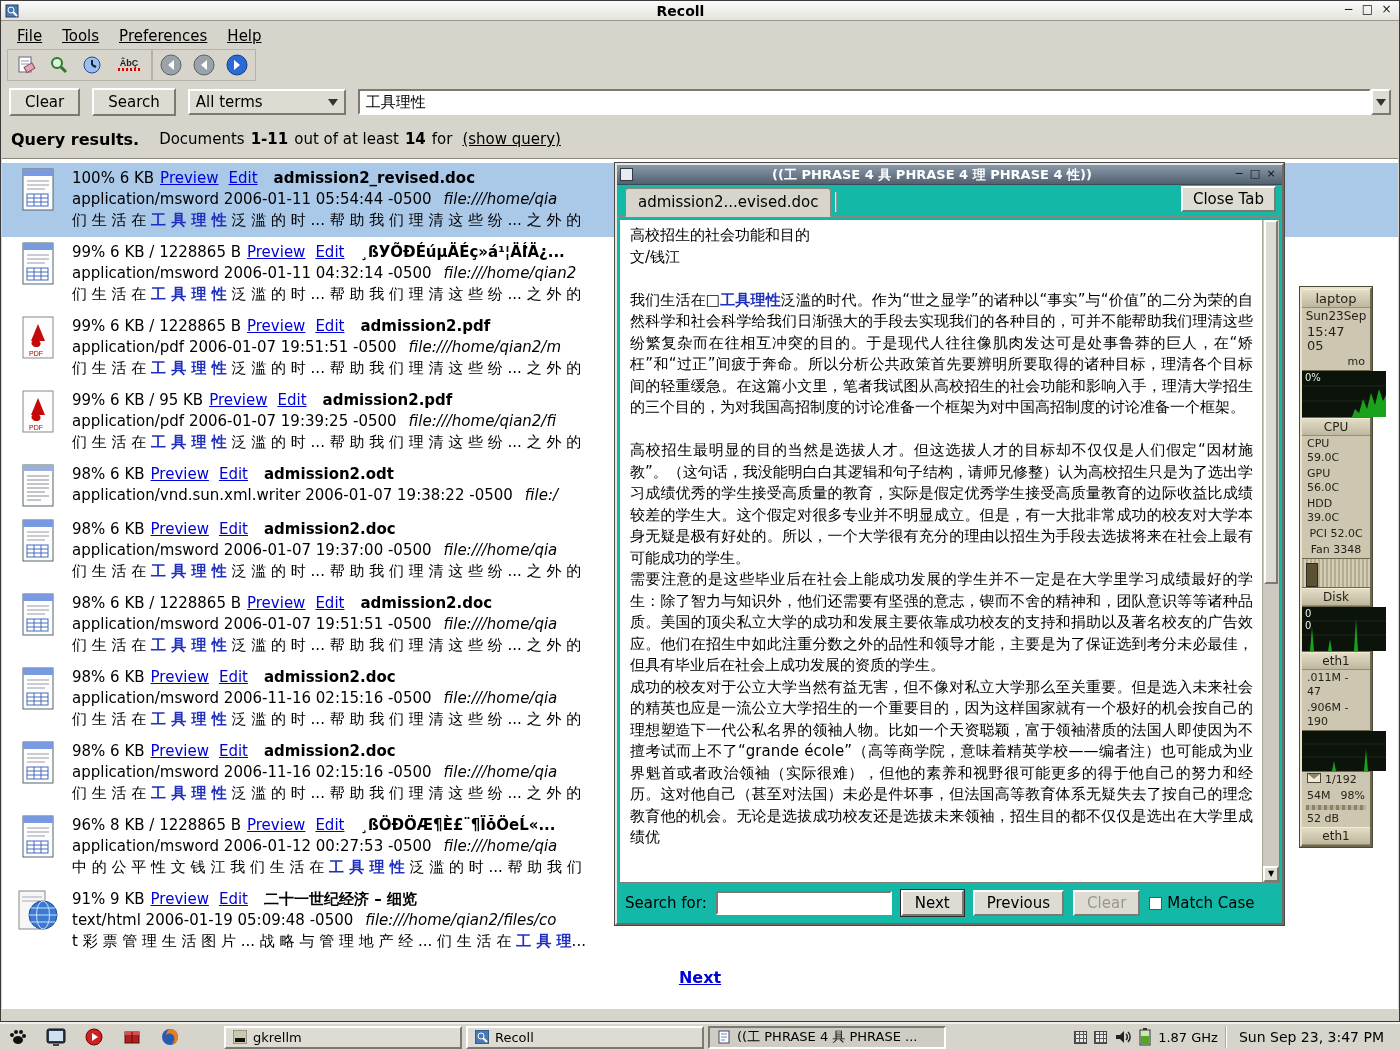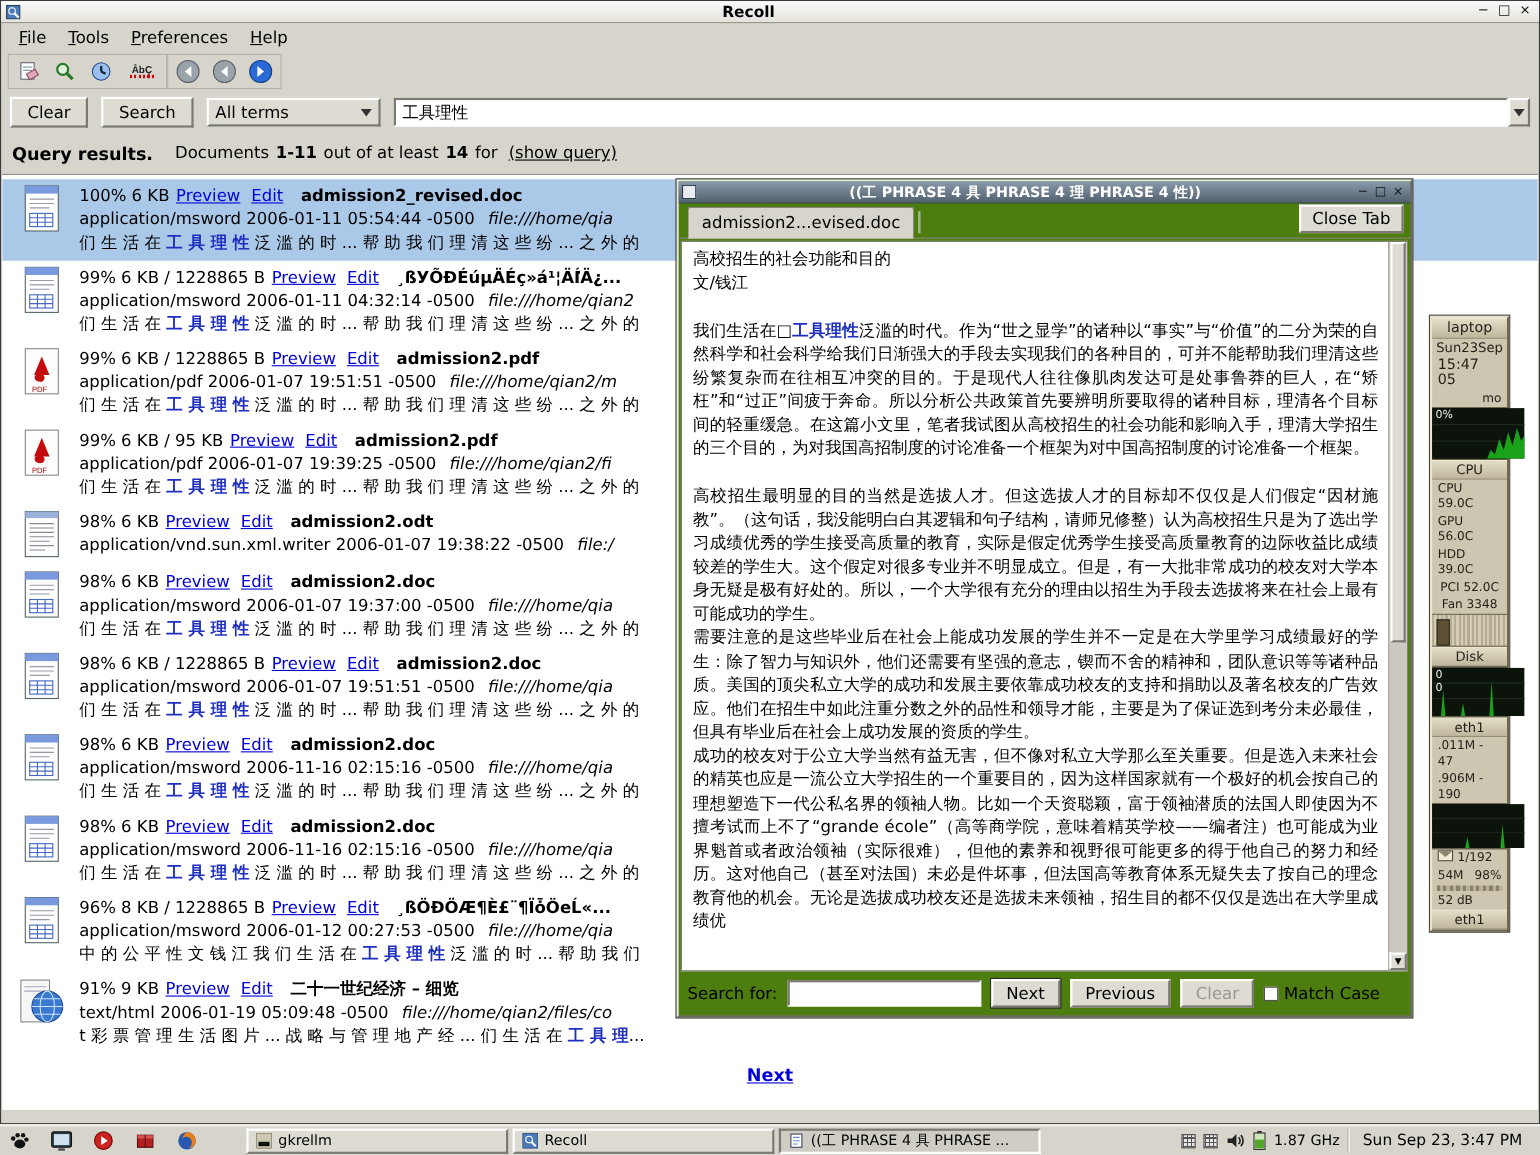--- a/index.html
+++ b/index.html
@@ -23,21 +23,21 @@
   }
   .titlebar {
     height:20px; background:linear-gradient(#fbfbfa,#e4e2dc); border-bottom:1px solid #9a968c;
     display:flex; align-items:center; padding:0 4px;
   }
   .tb-title { flex:1; text-align:center; font-weight:bold; font-size:14px; }
   .tb-btns { display:flex; gap:2px; }
   .tbb { width:17px; height:15px; font-size:12px; line-height:13px; text-align:center; cursor:pointer; color:#111; }
   .tb-icon { width:16px; height:14px; display:inline-flex; }
 
-  .menubar { height:26px; display:flex; align-items:center; padding:0 6px; }
+  .menubar { height:26px; display:flex; align-items:flex-end; padding:0 6px;text-decoration:underline; }
   .menu-item { display:inline-block; padding:2px 10px; font-size:15px; cursor:pointer; }
   .menu-item::first-letter { text-decoration:underline; }
 
   .toolbar { height:36px; display:flex; align-items:center; padding:0 6px; }
   .tgroup { display:flex; gap:3px; border:1px solid #b6b2a8; padding:2px 3px; background:#d7d4cc; }
   .tbtn { width:30px; height:26px; background:transparent; border:1px solid transparent; display:flex; align-items:center; justify-content:center; cursor:pointer; }
   .tbtn.wide { width:38px; flex-direction:column; }
   .spelltxt { font-size:9px; line-height:9px; font-weight:bold; color:#222; }
   .squiggle { width:22px; height:3px; background:repeating-linear-gradient(90deg,#d00 0 2px,transparent 2px 4px); }
 
@@ -68,21 +68,21 @@
   .rl2 { line-height:21px; white-space:nowrap; }
   .rurl { font-style:italic; margin-left:12px; }
   .rl3 { line-height:21px; white-space:nowrap; }
   .hl { color:#1f2fbe; font-weight:bold; }
   .nextwrap { text-align:center; margin-top:10px; }
   .nextlink { color:#0000d8; font-weight:bold; text-decoration:underline; font-size:16px; }
 
   
   .preview-window {
     position:absolute; left:615px; top:163px; width:669px; height:762px; z-index:10;
-    background:#4d7c0f; border:2px solid; border-color:#e9e7e1 #6f6b62 #6f6b62 #e9e7e1; outline:1px solid #4a4a4a;
+    background:#14b8a6; border:2px solid; border-color:#e9e7e1 #6f6b62 #6f6b62 #e9e7e1; outline:1px solid #4a4a4a;
   }
   .pw-titlebar { height:20px; display:flex; align-items:center; padding:0 3px;
     background:linear-gradient(#8a9aab,#51616f); border-bottom:1px solid #3c4a56; }
   .pw-icon { width:13px; height:13px; background:#e8ecf2; border:1px solid #2e3a44; }
   .pw-title { flex:1; text-align:center; color:#fff; font-weight:bold; font-size:13px; white-space:nowrap; overflow:hidden; }
   .pw-btn { width:16px; height:14px; font-size:11px; line-height:12px; text-align:center; color:#0c1014; cursor:pointer; }
 
   .pw-tabbar { height:32px; display:flex; align-items:flex-end; padding:3px 6px 0 8px; border-bottom:1px solid #8a867c; }
   .pw-tab { border:1px solid #8a867c; border-bottom:1px solid #d7d4cc; background:#d7d4cc; padding:4px 12px 5px 12px;
     font-size:15px; border-radius:3px 3px 0 0; position:relative; top:1px; cursor:pointer; }

